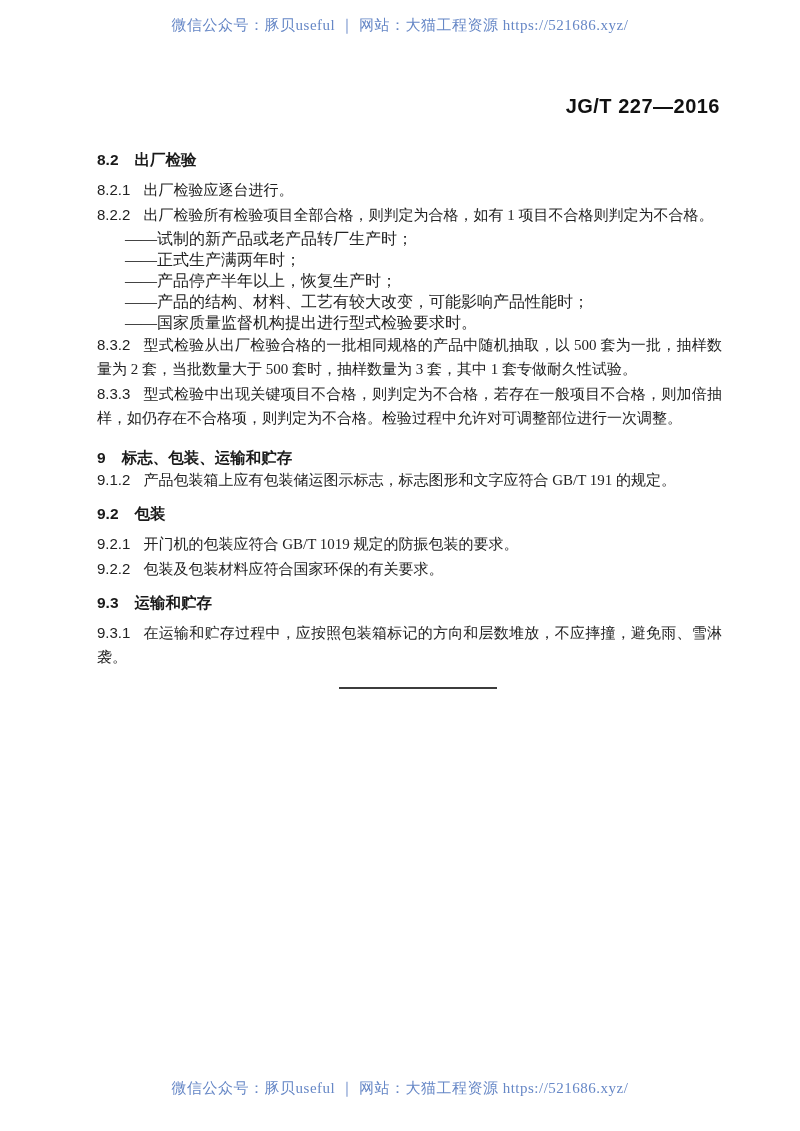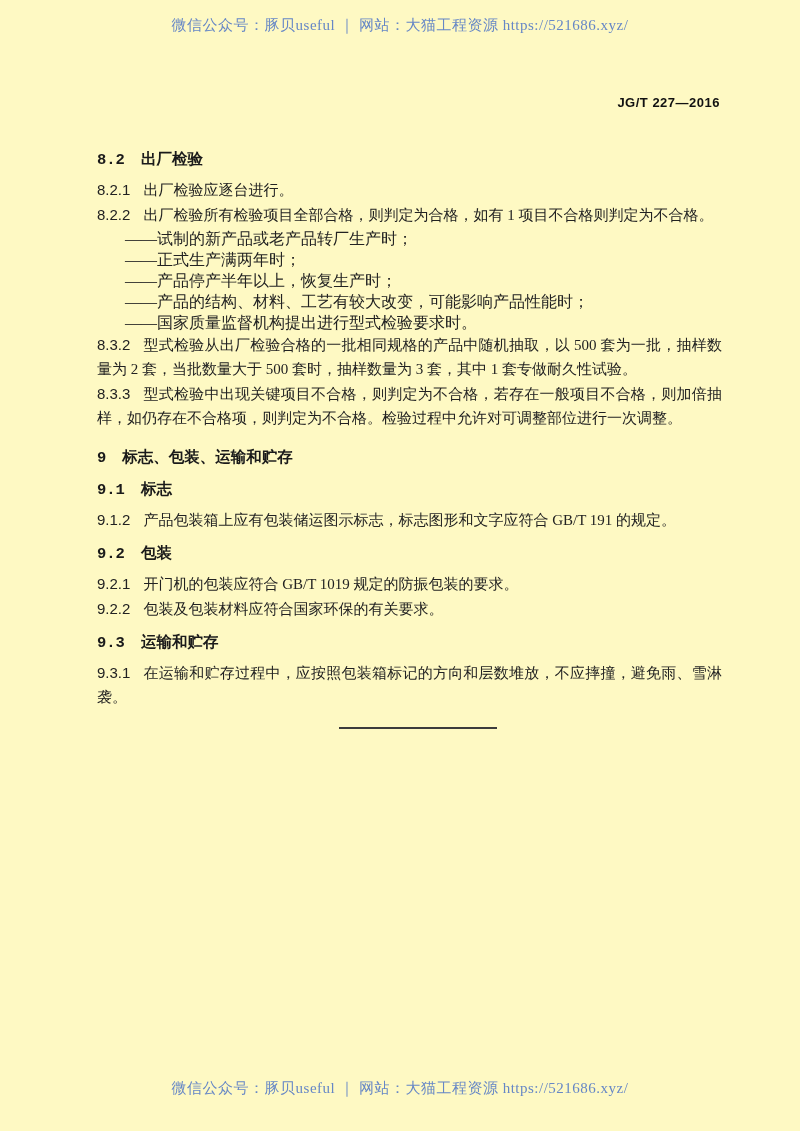--- a/index.html
+++ b/index.html
@@ -1,49 +1,49 @@
 <!DOCTYPE html>
 <html><head>
 <meta charset="utf-8">
 <style>
   html,body { margin:0; padding:0; background:#e8e8e8; }
   .page {
     position:relative;
     width:800px; height:1131px;
     margin:0 auto;
-    background:#fef9c3;
+    background:#ffffff;
     color:#222;
     font-family:"Liberation Serif", serif;
     overflow:hidden;
   }
   .watermark {
     position:absolute; left:0; right:0;
     text-align:center;
     font-size:15px;
     letter-spacing:0.5px;
     font-family:"Liberation Serif", serif;
   }
   .watermark-top { top:16px; }
   .watermark-bottom { top:1079px; }
   .doc-number {
     position:absolute;
     top:95px; right:80px;
-    font-size:13px;
+    font-size:20px;
     font-weight:bold;
     color:#111;
     font-family:"Liberation Sans", sans-serif;
     letter-spacing:0.5px;
   }
   .content {
     position:absolute;
     top:138px; left:97px;
     width:625px;
   }
   .h1, .h2 {
-    font-family:Liberation Mono, monospace;
+    font-family:Liberation Sans, sans-serif;
     font-weight:bold;
     font-size:15.5px;
     line-height:20px;
     color:#1a1a1a;
   }
   .h1 { margin:18px 0 0 0; }
   .h2 { margin:12px 0 8px 0; }
   .h1 .num, .h2 .num { margin-right:16px; font-weight:bold; }
   .p {
     font-size:15px;
@@ -97,21 +97,20 @@
     <div class="dash">——产品停产半年以上，恢复生产时；</div>
     <div class="dash">——产品的结构、材料、工艺有较大改变，可能影响产品性能时；</div>
     <div class="dash">——国家质量监督机构提出进行型式检验要求时。</div>
 
     <div class="p"><span class="num">8.3.2</span><span>型式检验从出厂检验合格的一批相同规格的产品中随机抽取，以 500 套为一批，抽样数量为 2 套，当批数量大于 500 套时，抽样数量为 3 套，其中 1 套专做耐久性试验。</span></div>
 
     <div class="p"><span class="num">8.3.3</span><span>型式检验中出现关键项目不合格，则判定为不合格，若存在一般项目不合格，则加倍抽样，如仍存在不合格项，则判定为不合格。检验过程中允许对可调整部位进行一次调整。</span></div>
 
     <div class="h1"><span class="num">9</span><span>标志、包装、运输和贮存</span></div>
 
-    <div class="h2"><span class="num">9.1</span><span>标志</span></div>
 
 
     <div class="p"><span class="num">9.1.2</span><span>产品包装箱上应有包装储运图示标志，标志图形和文字应符合 GB/T 191 的规定。</span></div>
 
     <div class="h2"><span class="num">9.2</span><span>包装</span></div>
 
     <div class="p"><span class="num">9.2.1</span><span>开门机的包装应符合 GB/T 1019 规定的防振包装的要求。</span></div>
 
     <div class="p"><span class="num">9.2.2</span><span>包装及包装材料应符合国家环保的有关要求。</span></div>
 

